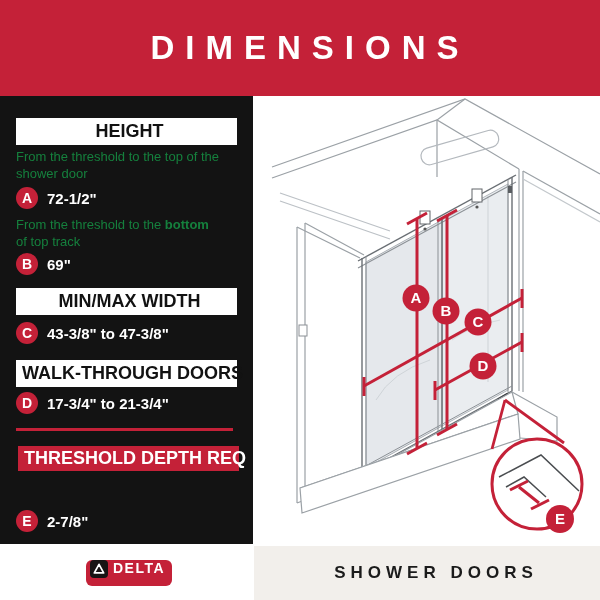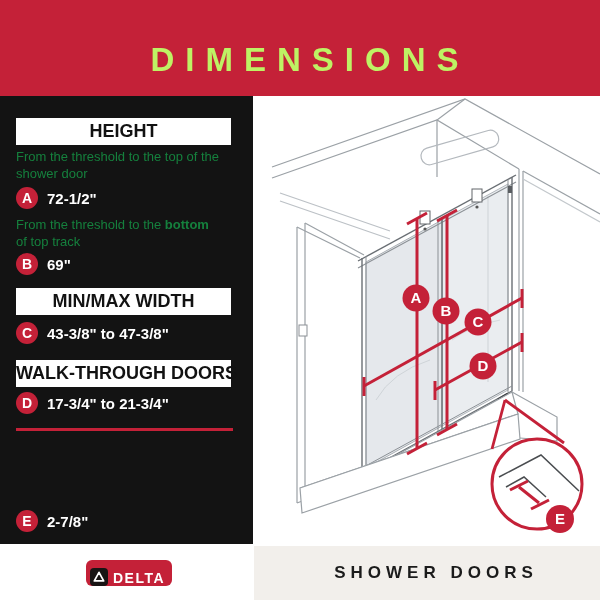--- a/index.html
+++ b/index.html
@@ -1,37 +1,37 @@
 <!DOCTYPE html>
 <html><head>
 <meta charset="utf-8">
 <style>
   html,body{margin:0;padding:0;background:#fff;}
   .page{position:relative;width:600px;height:600px;background:#fff;overflow:hidden;
         font-family:"Liberation Sans",sans-serif;}
   
   .banner{position:absolute;left:0;top:0;width:600px;height:96px;background:#c42138;}
   .banner .title{position:absolute;left:0;top:0;width:100%;text-align:center;line-height:96px;
-        color:#bef264;font-size:33px;font-weight:bold;letter-spacing:11px;padding-left:20px;box-sizing:border-box;margin-top:12px;}
+        color:#ffffff;font-size:33px;font-weight:bold;letter-spacing:11px;padding-left:20px;box-sizing:border-box;}
   
   .panel{position:absolute;left:0;top:96px;width:253px;height:448px;background:#131313;color:#fff;}
   .hbox{position:absolute;left:16px;width:215px;height:27px;background:#fff;color:#121212;
-        font-size:18px;font-weight:bold;text-align:center;line-height:27px;white-space:nowrap;letter-spacing:0px;}
+        font-size:18px;font-weight:bold;text-align:center;line-height:27px;white-space:nowrap;letter-spacing:0px;padding-left:6px;}
   .hbox.red{background:#c42138;color:#fff;left:18px;height:25px;line-height:25px;}
   .desc{position:absolute;left:16px;width:207px;margin:0;font-size:13px;line-height:17px;color:#15803d;}
   .desc b{font-weight:bold;}
   .vrow{position:absolute;left:16px;display:flex;align-items:center;height:22px;}
   .badge{width:22px;height:22px;border-radius:50%;background:#c42138;color:#fff;font-size:14px;
         font-weight:bold;text-align:center;line-height:22px;flex:0 0 22px;}
   .vval{margin-left:9px;font-size:15px;font-weight:bold;color:#fff;white-space:nowrap;}
   .divider{position:absolute;left:16px;width:217px;height:3px;background:#c42138;}
   
   .footer-left{position:absolute;left:0;top:544px;width:254px;height:56px;background:#fff;}
   .delta-logo{position:absolute;left:86px;top:16px;width:86px;height:26px;background:#c42138;
-        border-radius:6px;display:flex;align-items:flex-end;}
+        border-radius:6px;display:flex;align-items:flex-start;}
   .delta-icon{width:18px;height:18px;background:#181414;border-radius:4px;margin-left:4px;flex:0 0 18px;
         display:flex;align-items:center;justify-content:center;}
   .delta-word{color:#fff;font-size:14px;font-weight:bold;letter-spacing:1.5px;margin-left:5px;}
   .footer-right{position:absolute;left:254px;top:546px;width:346px;height:54px;background:#f2efeb;}
   .footer-right .cat{display:block;text-align:center;line-height:54px;font-size:17px;font-weight:bold;
         letter-spacing:5px;padding-left:18px;color:#1b1b1b;}
   
   .diagram{position:absolute;left:253px;top:96px;width:347px;height:450px;background:#fff;}
   .dimtxt{font-family:"Liberation Sans",sans-serif;font-weight:bold;font-size:15px;fill:#fff;}
 </style>
@@ -67,20 +67,21 @@
     </div>
 
     <div class="hbox" style="top:264px">WALK-THROUGH DOORS</div>
     <div class="vrow" style="top:296px">
       <span class="badge">D</span>
       <span class="vval">17-3/4" to 21-3/4"</span>
     </div>
 
     <div class="divider" style="top:332px"></div>
 
+    <div class="hbox red" style="top:350px">THRESHOLD DEPTH REQ</div>
     <div class="vrow" style="top:414px">
       <span class="badge">E</span>
       <span class="vval">2-7/8"</span>
     </div>
   </div>
 
   <svg class="diagram" viewBox="253 96 347 450" xmlns="http://www.w3.org/2000/svg">
 
     <g fill="none" stroke="#9ba1a6" stroke-width="1.2">
       <path d="M272,167 L465,99 L573,159 L600,174"></path>

